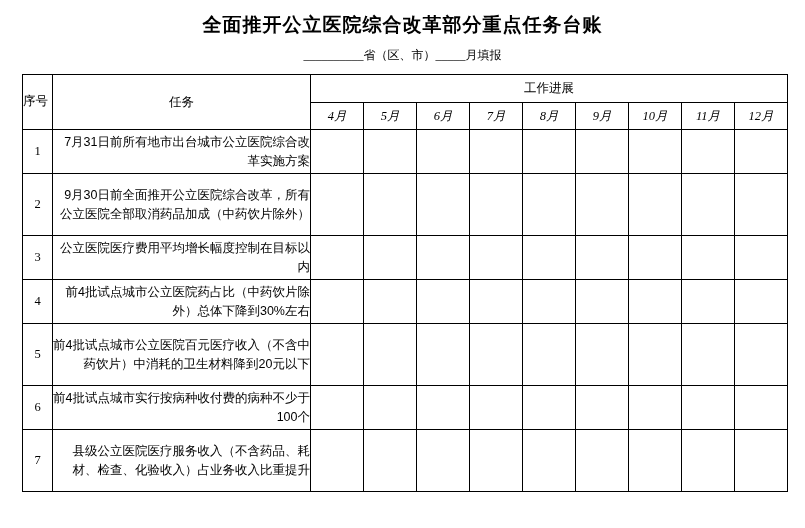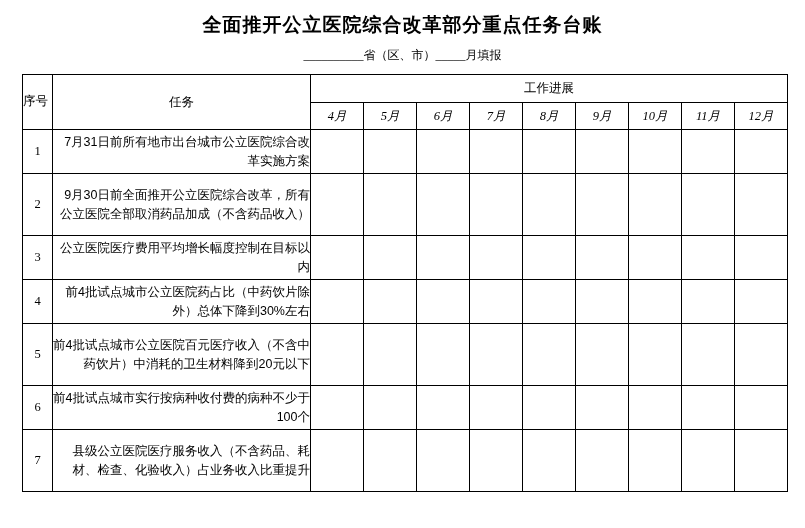--- a/index.html
+++ b/index.html
@@ -145,21 +145,21 @@
           <td class="blank-cell"></td>
           <td class="blank-cell"></td>
           <td class="blank-cell"></td>
           <td class="blank-cell"></td>
           <td class="blank-cell"></td>
           <td class="blank-cell"></td>
         </tr>
 
         <tr class="r3">
           <td class="idx-cell">2</td>
-          <td class="task-cell">9月30日前全面推开公立医院综合改革，所有公立医院全部取消药品加成（不含药品收入）</td>
+          <td class="task-cell">9月30日前全面推开公立医院综合改革，所有公立医院全部取消药品加成（中药饮片除外）</td>
           <td class="blank-cell"></td>
           <td class="blank-cell"></td>
           <td class="blank-cell"></td>
           <td class="blank-cell"></td>
           <td class="blank-cell"></td>
           <td class="blank-cell"></td>
           <td class="blank-cell"></td>
           <td class="blank-cell"></td>
           <td class="blank-cell"></td>
         </tr>

